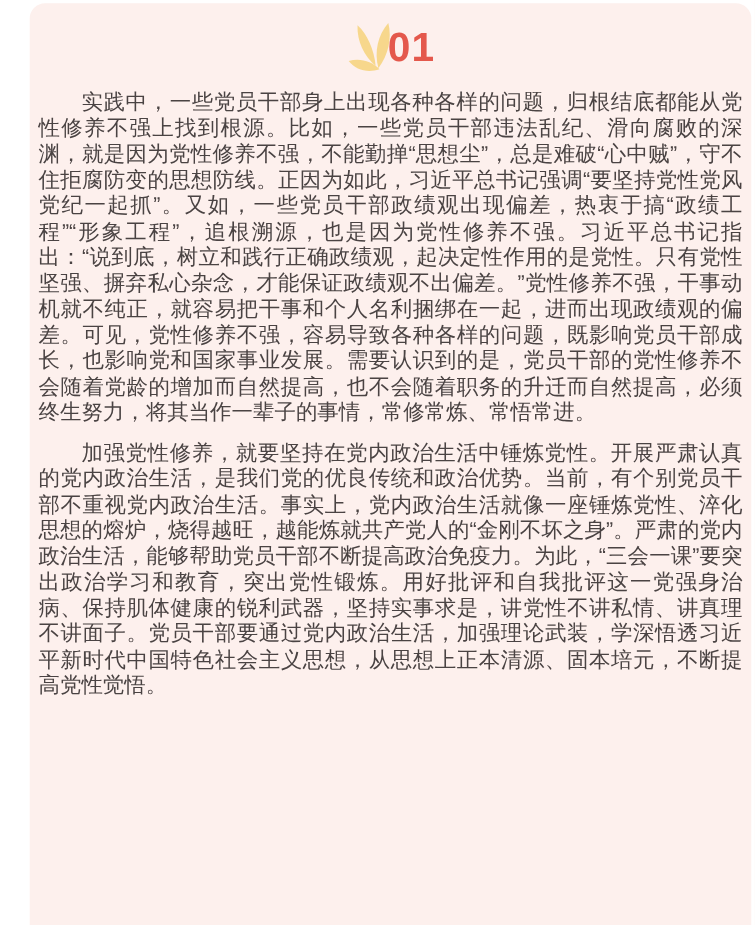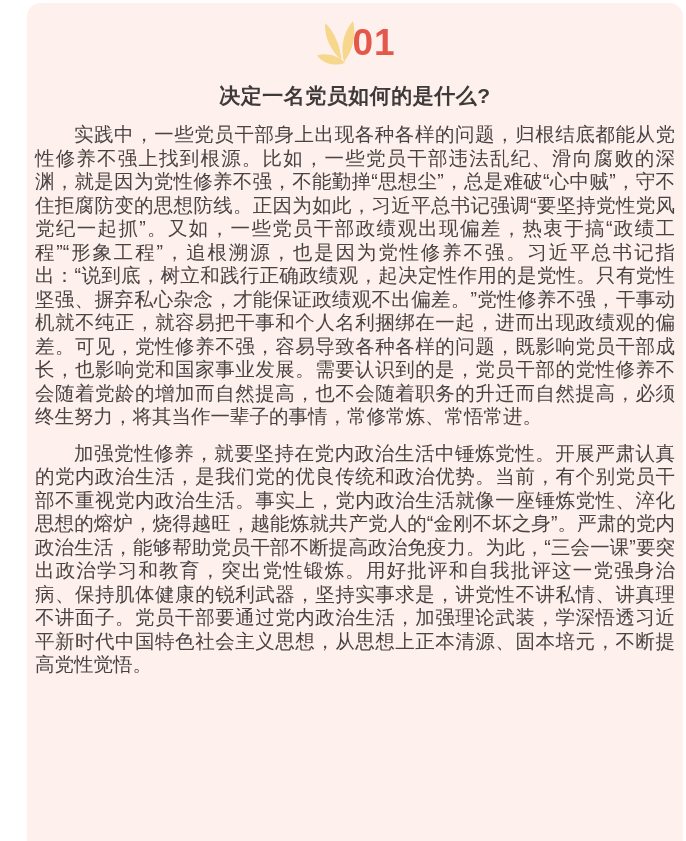--- a/index.html
+++ b/index.html
@@ -74,20 +74,19 @@
 
   <div class="section-header">
     <svg class="petal-icon" viewBox="0 0 54 48" xmlns="http://www.w3.org/2000/svg" aria-hidden="true">
       <path d="M11 3 C 20 11, 26 25, 27.5 40 C 17 31, 10.5 18, 11 3 Z" fill="#f7d78c"></path>
       <path d="M39 1 C 42.5 15, 39 30, 30 42 C 26 27, 29.5 12, 39 1 Z" fill="#f7d78c"></path>
       <path d="M3 35.5 C 13 32.5, 24 35.5, 31 43 C 20.5 46.5, 9.5 44, 3 35.5 Z" fill="#f7d78c"></path>
     </svg>
     <div class="section-number">01</div>
   </div>
 
-  <h1 class="page-title">决定一名党员如何的是什么?</h1>
 
   <div class="article">
     <p>实践中，一些党员干部身上出现各种各样的问题，归根结底都能从党性修养不强上找到根源。比如，一些党员干部违法乱纪、滑向腐败的深渊，就是因为党性修养不强，不能勤掸“思想尘”，总是难破“心中贼”，守不住拒腐防变的思想防线。正因为如此，习近平总书记强调“要坚持党性党风党纪一起抓”。又如，一些党员干部政绩观出现偏差，热衷于搞“政绩工程”“形象工程”，追根溯源，也是因为党性修养不强。习近平总书记指出：“说到底，树立和践行正确政绩观，起决定性作用的是党性。只有党性坚强、摒弃私心杂念，才能保证政绩观不出偏差。”党性修养不强，干事动机就不纯正，就容易把干事和个人名利捆绑在一起，进而出现政绩观的偏差。可见，党性修养不强，容易导致各种各样的问题，既影响党员干部成长，也影响党和国家事业发展。需要认识到的是，党员干部的党性修养不会随着党龄的增加而自然提高，也不会随着职务的升迁而自然提高，必须终生努力，将其当作一辈子的事情，常修常炼、常悟常进。</p>
     <p>加强党性修养，就要坚持在党内政治生活中锤炼党性。开展严肃认真的党内政治生活，是我们党的优良传统和政治优势。当前，有个别党员干部不重视党内政治生活。事实上，党内政治生活就像一座锤炼党性、淬化思想的熔炉，烧得越旺，越能炼就共产党人的“金刚不坏之身”。严肃的党内政治生活，能够帮助党员干部不断提高政治免疫力。为此，“三会一课”要突出政治学习和教育，突出党性锻炼。用好批评和自我批评这一党强身治病、保持肌体健康的锐利武器，坚持实事求是，讲党性不讲私情、讲真理不讲面子。党员干部要通过党内政治生活，加强理论武装，学深悟透习近平新时代中国特色社会主义思想，从思想上正本清源、固本培元，不断提高党性觉悟。</p>
   </div>
 
 </div>
 
 </body></html>

